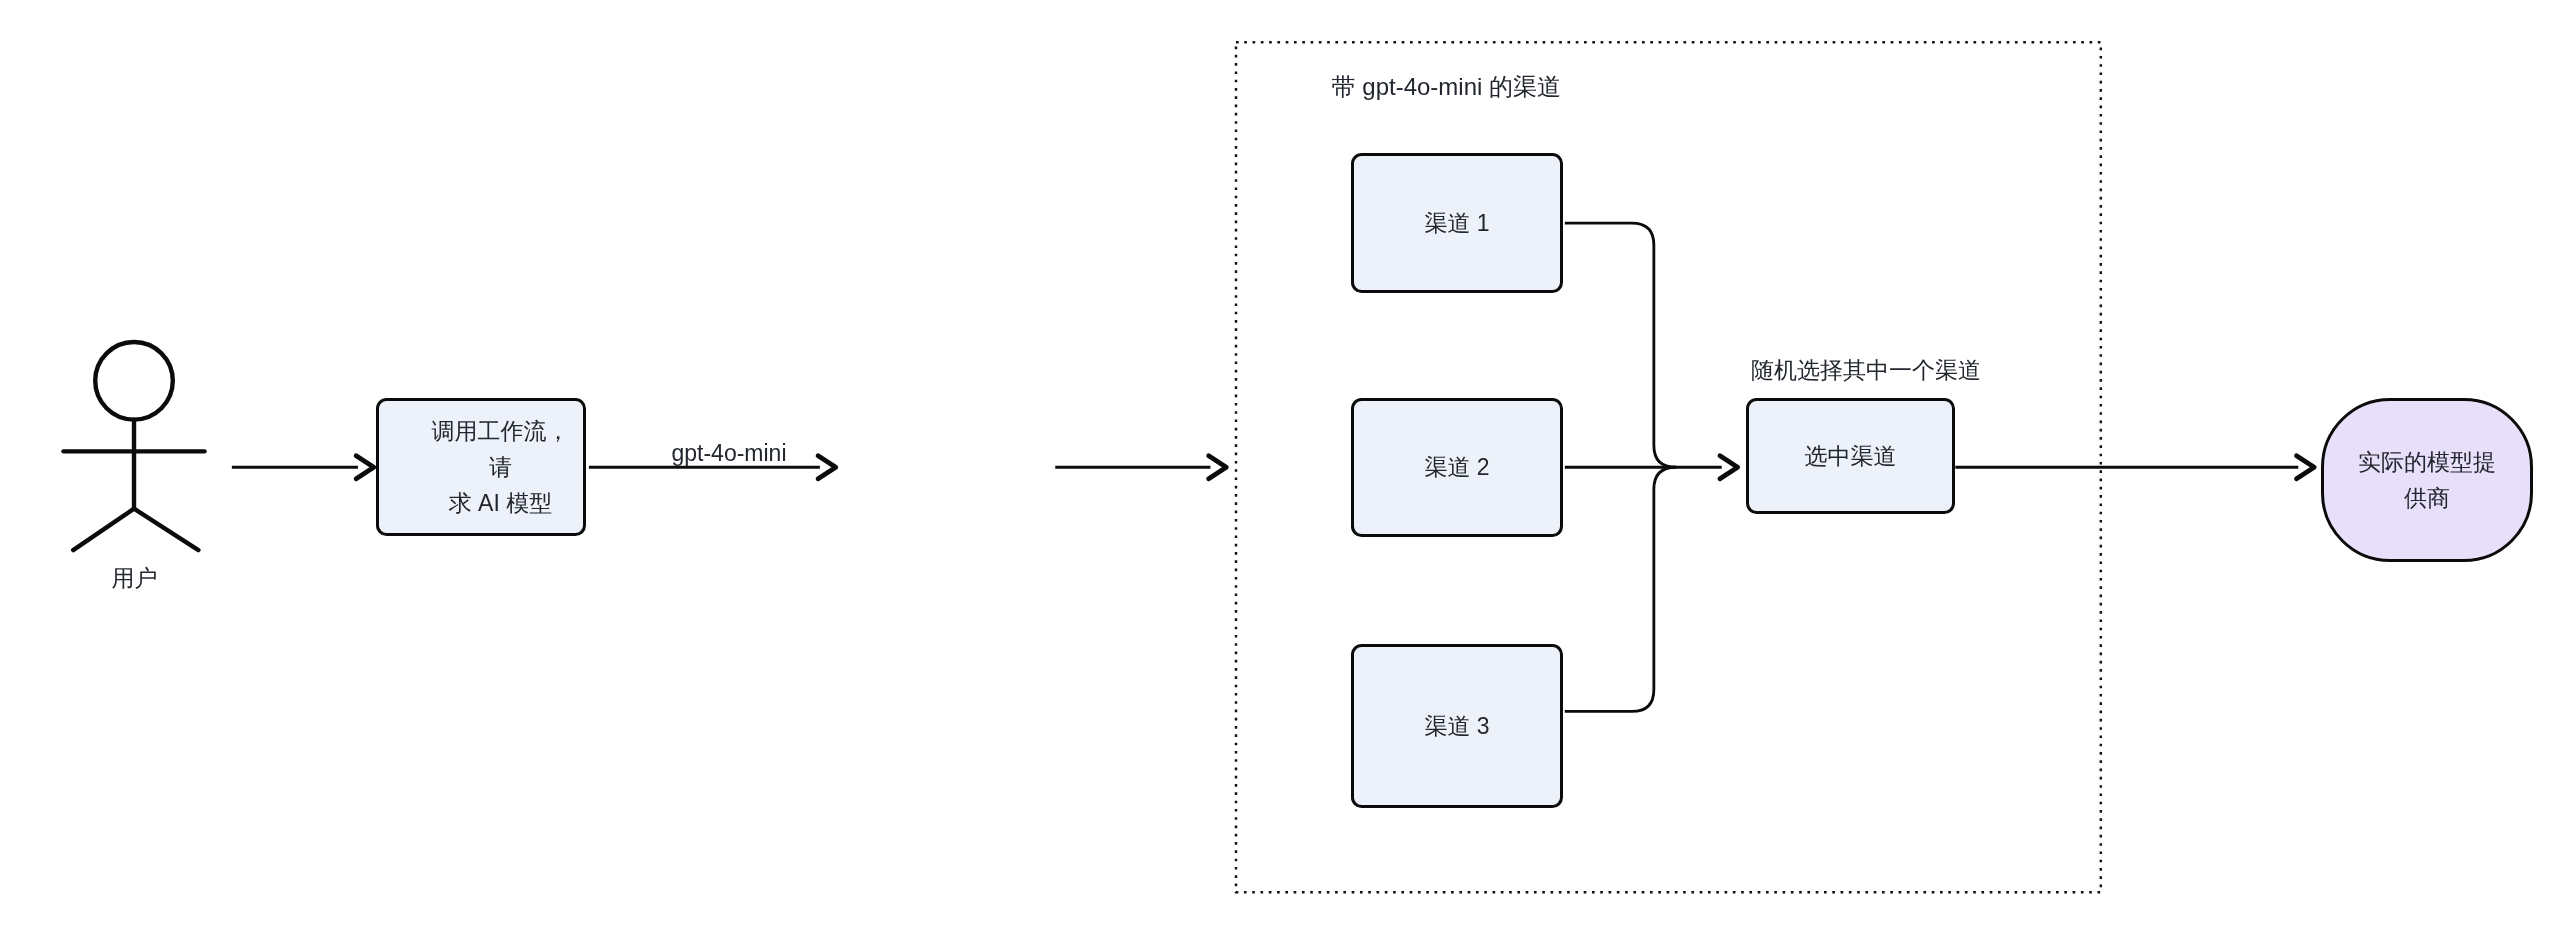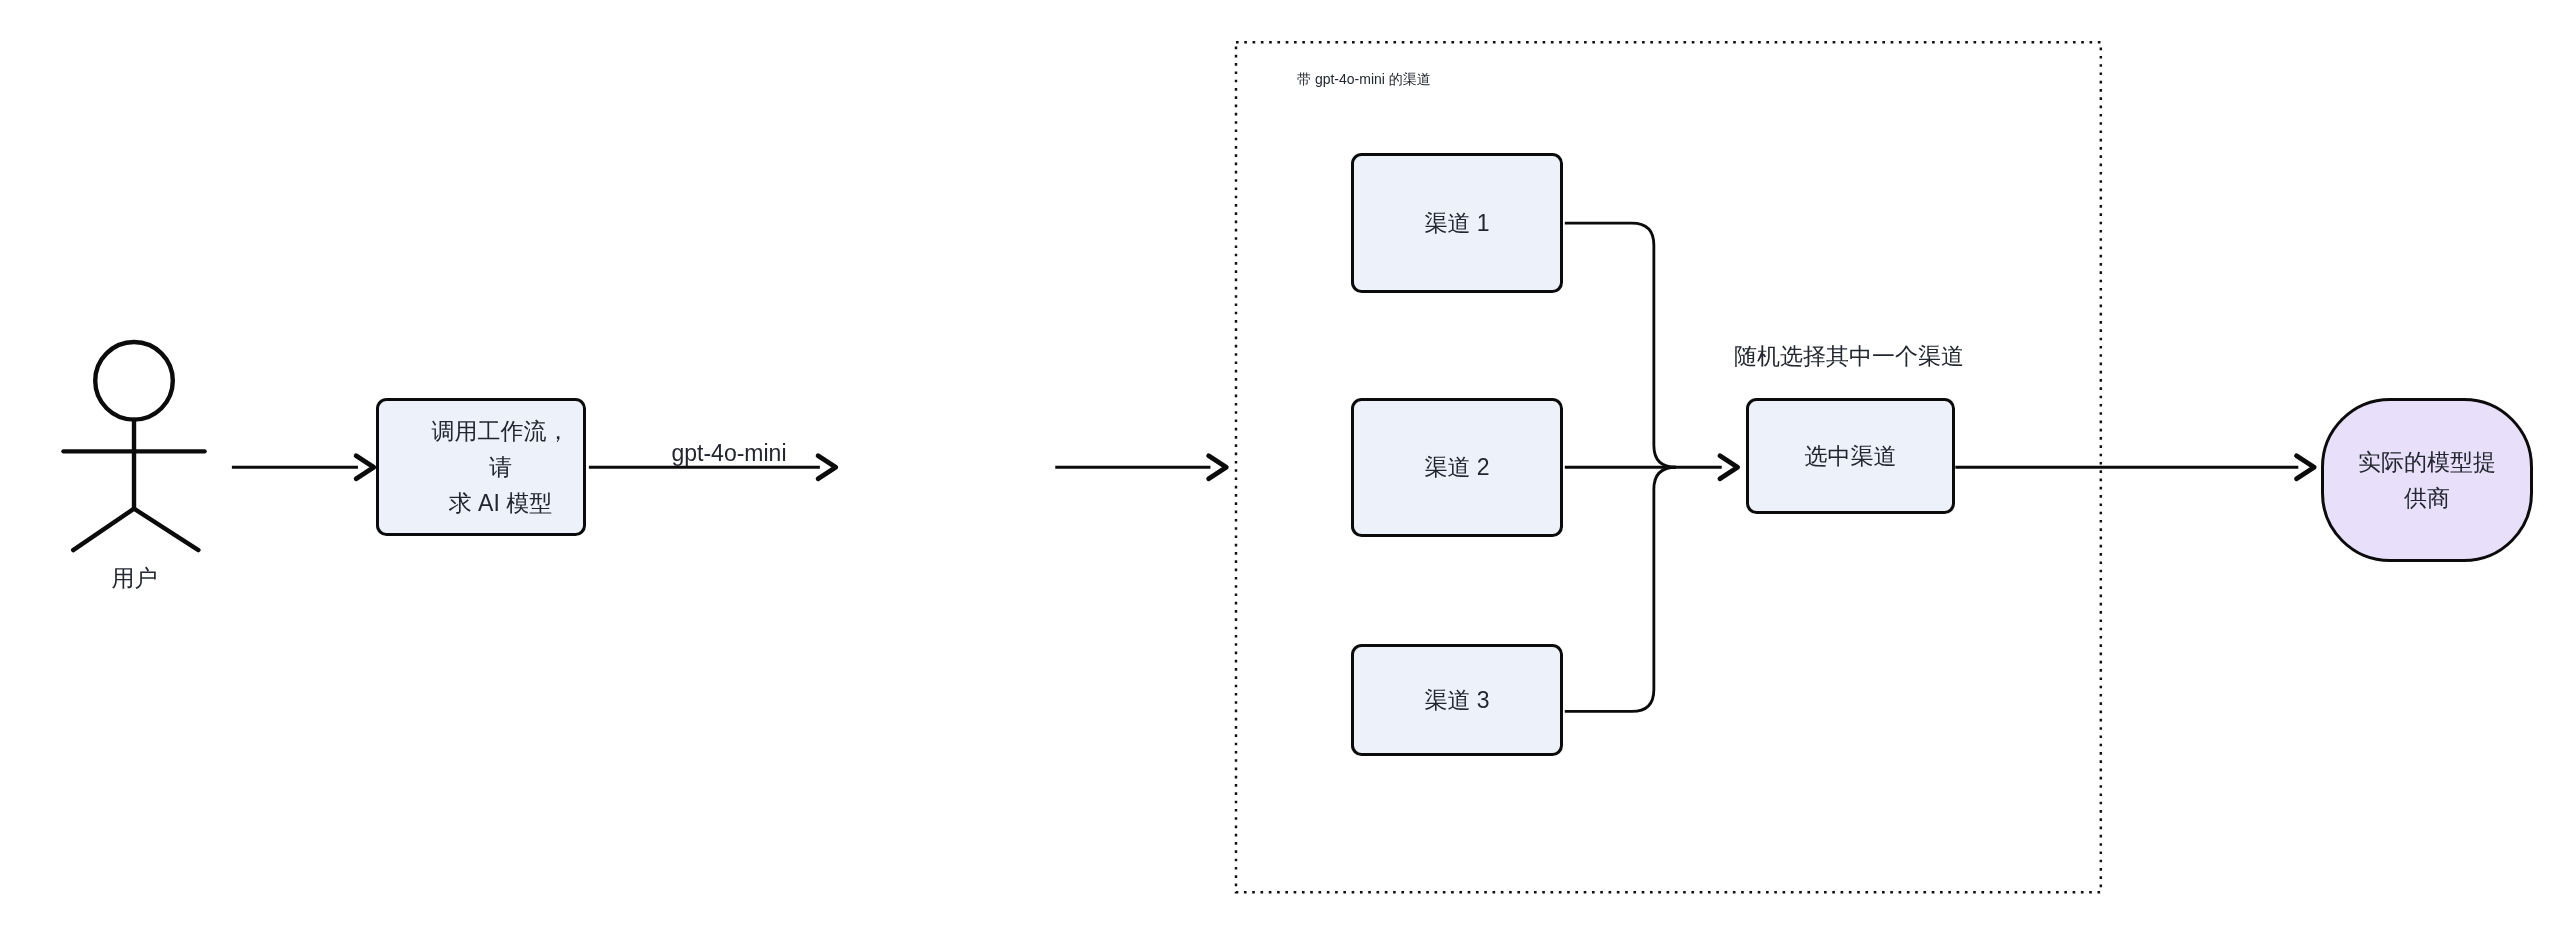--- a/index.html
+++ b/index.html
@@ -42,22 +42,22 @@
   }
   .flabel {
     position: absolute;
     text-align: center;
     font-size: 23px;
     color: #22262e;
     line-height: 1.2;
   }
   .sg-title {
     position: absolute;
-    text-align: left;
-    font-size: 14px;
+    text-align: right;
+    font-size: 24px;
     color: #22262e;
   }
 </style>
 </head>
 <body>
 
 <div class="canvas">
 
   <svg class="layer" viewBox="0 0 2922 1064" xmlns="http://www.w3.org/2000/svg">
 
@@ -102,25 +102,25 @@
   <div class="sg-title" style="left:1297px; top:71px; width:264px;">带 gpt-4o-mini 的渠道</div>
 
   <div class="node" style="left:1351px; top:153px; width:212px; height:140px;text-align:center;">
     <span class="lbl">渠道 1</span>
   </div>
 
   <div class="node" style="left:1351px; top:398px; width:212px; height:139px;">
     <span class="lbl">渠道 2</span>
   </div>
 
-  <div class="node" style="left:1351px; top:644px; width:212px; height:112px;text-align:center;">
+  <div class="node" style="left:1351px; top:644px; width:212px; height:164px;text-align:center;">
     <span class="lbl">渠道 3</span>
   </div>
 
-  <div class="flabel" style="left:1717px; top:343px; width:264px;">随机选择其中一个渠道</div>
+  <div class="flabel" style="left:1717px; top:357px; width:264px;text-align:right;">随机选择其中一个渠道</div>
 
   <div class="node" style="left:1746px; top:398px; width:209px; height:116px;">
     <span class="lbl">选中渠道</span>
   </div>
 
   <div class="node stadium" style="left:2321px; top:398px; width:212px; height:164px; border-radius:69px;">
     <span class="lbl">实际的模型提
 供商</span>
   </div>
 

